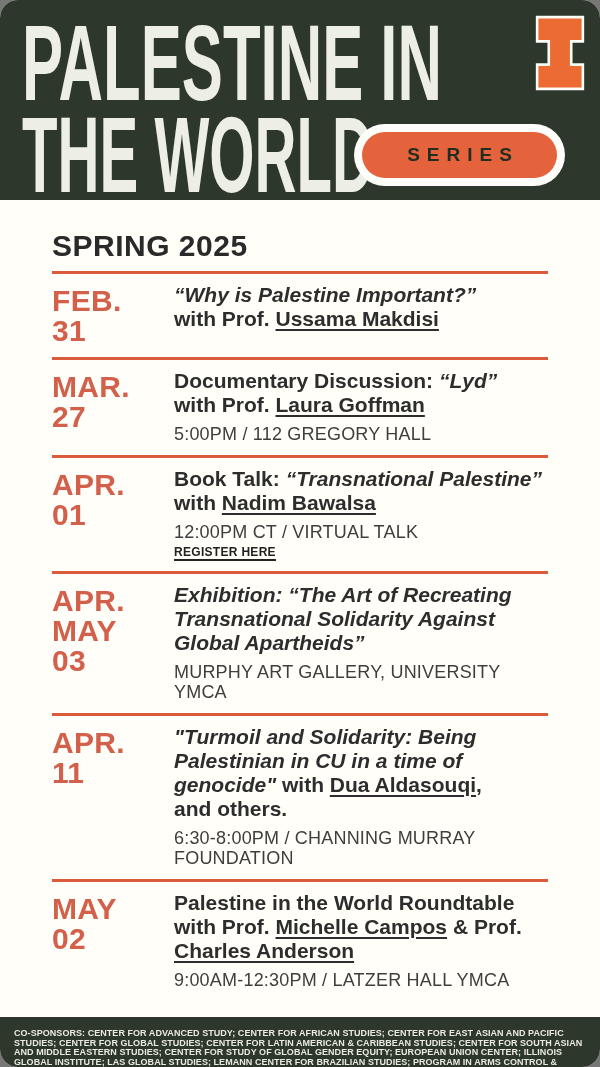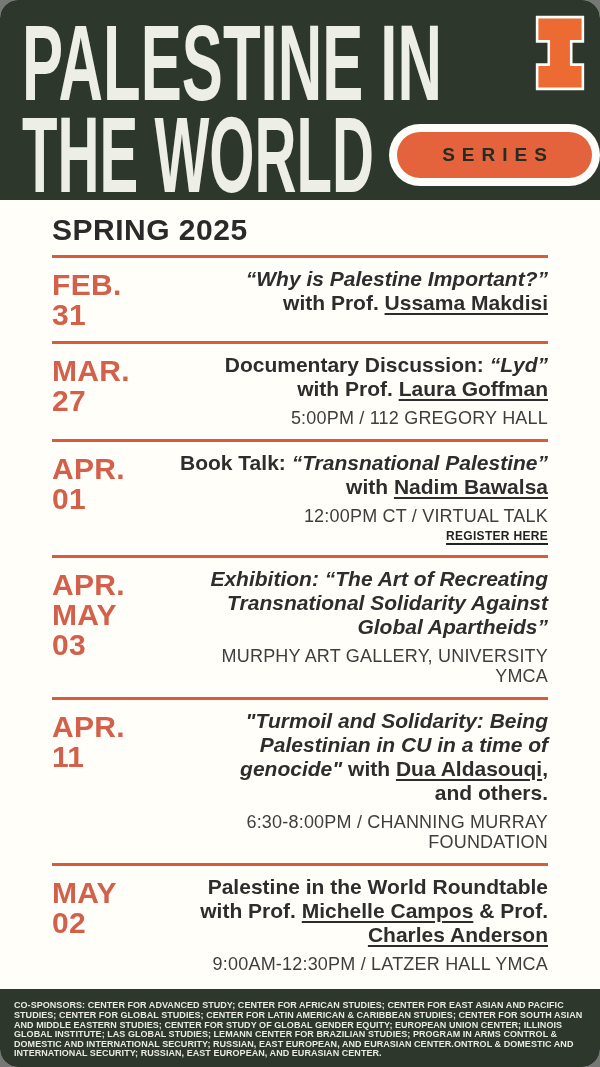--- a/index.html
+++ b/index.html
@@ -16,42 +16,42 @@
     flex:none; height:200px; position:relative;
     background:var(--green, #2D372B);
   }
   .hdr-title-svg { position:absolute; left:22px; top:0; }
   .hdr-title-svg text {
     font-family:"Liberation Sans", sans-serif;
     font-weight:bold; fill:var(--cream, #EDEEE6);
   }
   .block-i { position:absolute; left:533px; top:15px; }
   .series-badge {
-    position:absolute; left:389px; top:124px; width:211px; height:62px;
+    position:absolute; left:354px; top:124px; width:211px; height:62px;
     background:#FDFDF9; border-radius:31px; display:flex; box-sizing:border-box; padding:8px;
   }
   .series-inner {
     flex:1; background:var(--badgeOrange, #E5633C); border-radius:23px;
     display:flex; align-items:center; justify-content:center;
     color:#232D22; font-weight:bold; font-size:19px; letter-spacing:7px; text-indent:7px;
   }
   
-  .main { flex:1; padding:0 52px; }
+  .main { flex:1; padding:16px 52px; }
   .season {
     margin:13px 0 8px; font-size:30px; font-weight:bold;
     color:#2A2A2A; letter-spacing:.5px;
   }
   .rule { height:3px; background:var(--orange, #D95B39); }
   .event-row { display:flex; padding:9px 0 11px; }
   .date {
     flex:none; width:122px; padding-top:3px;
     color:var(--dateOrange, #D2604A); font-weight:bold;
     font-size:30px; line-height:1.0; letter-spacing:.3px;
   }
-  .content { flex:1; min-width:0;text-align:right; }
+  .content { flex:1; min-width:0; }
   .title { font-size:21px; font-weight:bold; color:#2D2D2D; line-height:1.14; }
   .title .it { font-style:italic; }
   .title .un, .un {
     text-decoration:underline; text-decoration-thickness:2px; text-underline-offset:3px;
   }
   .details {
     margin-top:7px; font-size:18px; color:#3E3E3E; line-height:1.12; letter-spacing:.2px;
   }
   .reg {
     display:inline-block; margin-top:2px; font-size:12px; font-weight:bold; color:#222;

